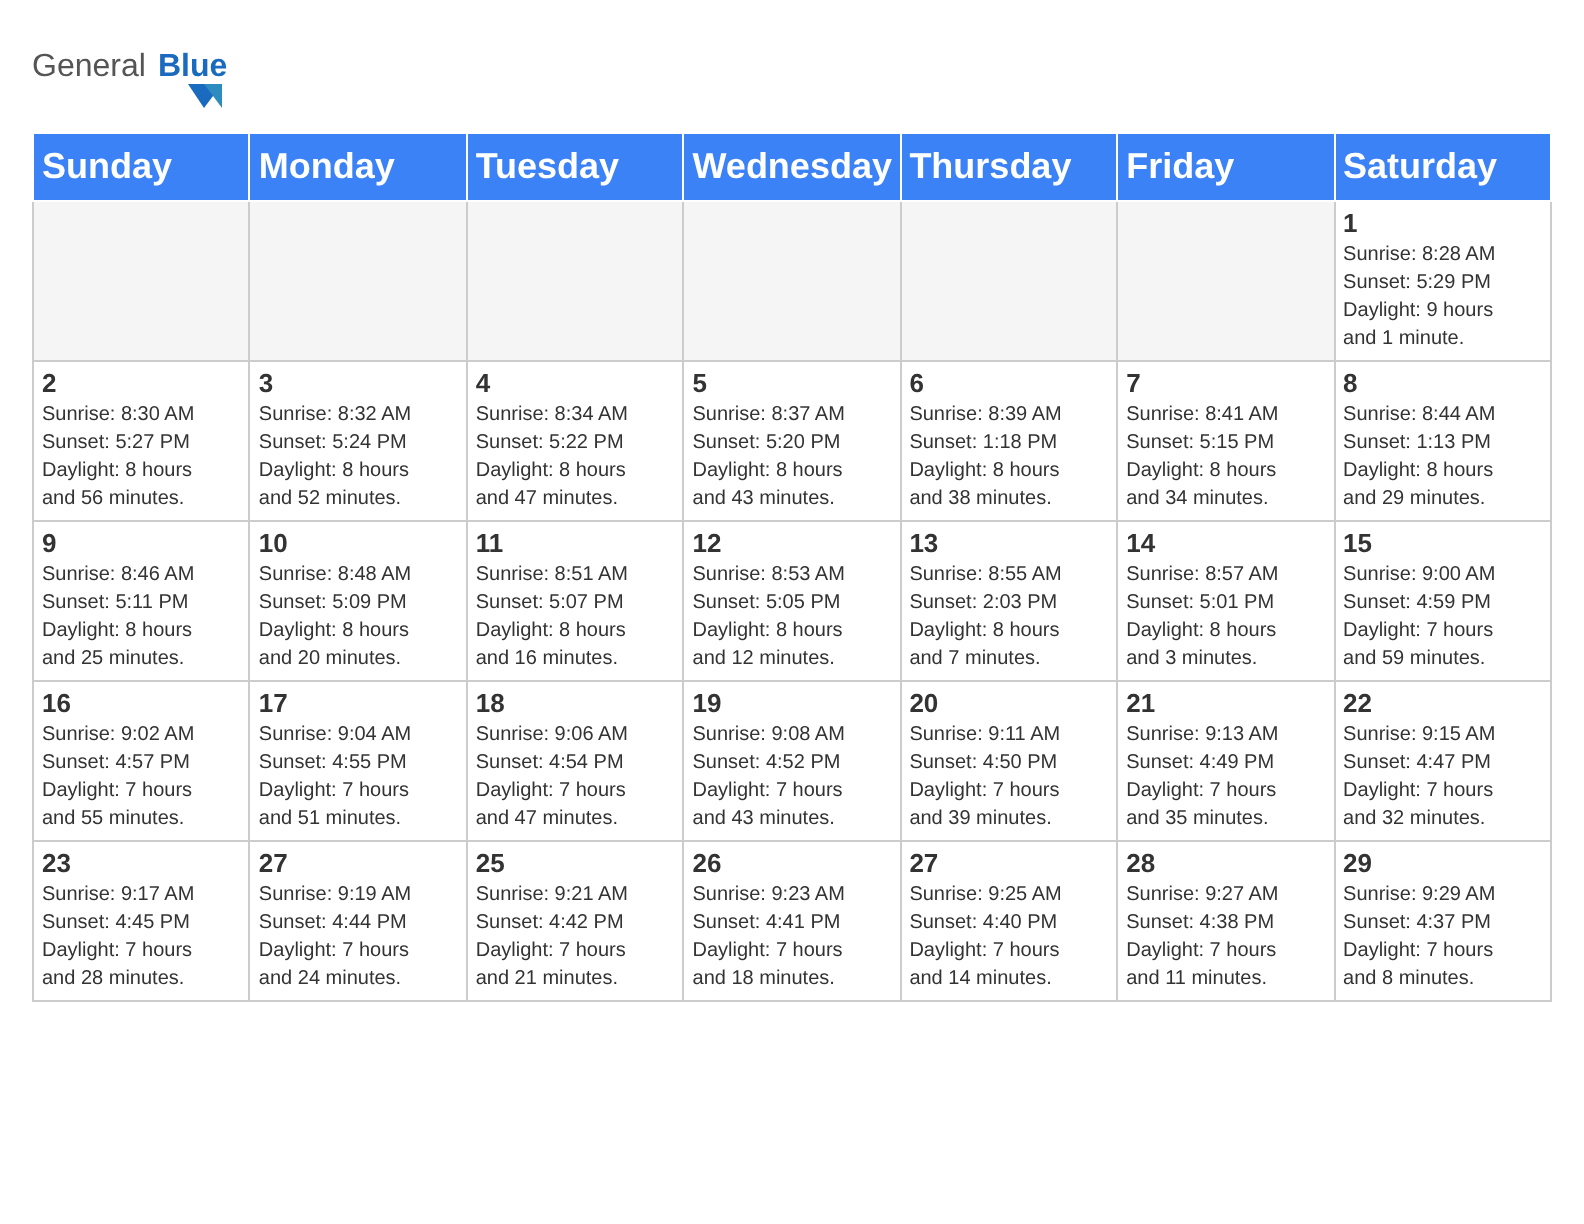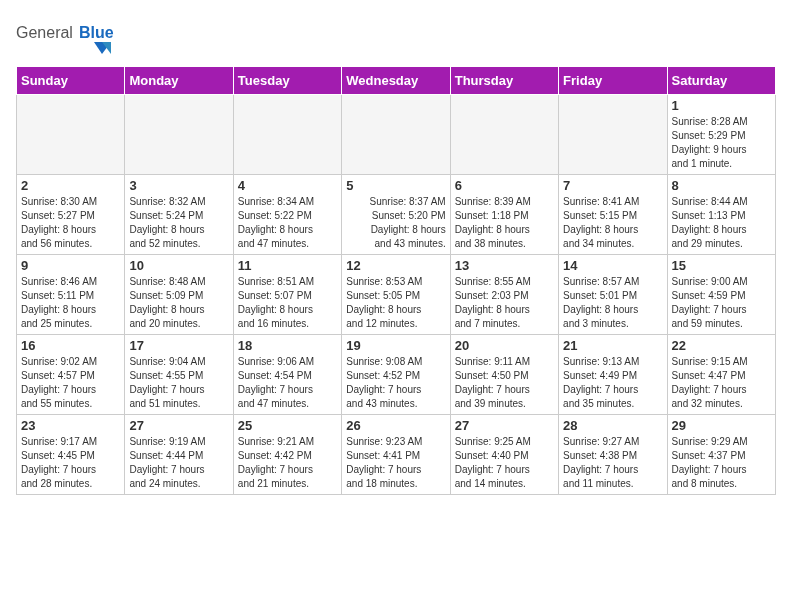--- a/index.html
+++ b/index.html
@@ -32,23 +32,23 @@
     .location {
       font-size: 16px;
       color: #555;
     }
     table {
       width: 100%;
       border-collapse: collapse;
       table-layout: fixed;
     }
     thead tr th {
-      background: #a21caf;
+      background: #3b82f6;
       color: #fff;
-      font-size: 13px;
+      font-size: 18px;
       font-weight: bold;
       padding: 6px 4px;
       text-align: left;
       border: 1px solid #fff;
     }
     tbody tr td {
       border: 1px solid #ccc;
       vertical-align: top;
       padding: 3px 4px;
       font-size: 10px;
@@ -144,21 +144,21 @@
         </td>
         <td>
           <span class="day-number">4</span>
           <div class="day-info" style="white-space: pre-line;">Sunrise: 8:34 AM
 Sunset: 5:22 PM
 Daylight: 8 hours
 and 47 minutes.</div>
         </td>
         <td>
           <span class="day-number">5</span>
-          <div class="day-info" style="white-space: pre-line; text-align: right;">Sunrise: 8:37 AM
+          <div class="day-info" style="white-space: pre-line;">Sunrise: 8:37 AM
 Sunset: 5:20 PM
 Daylight: 8 hours
 and 43 minutes.</div>
         </td>
         <td>
           <span class="day-number">6</span>
           <div class="day-info" style="white-space: pre-line;">Sunrise: 8:39 AM
 Sunset: 1:18 PM
 Daylight: 8 hours
 and 38 minutes.</div>

